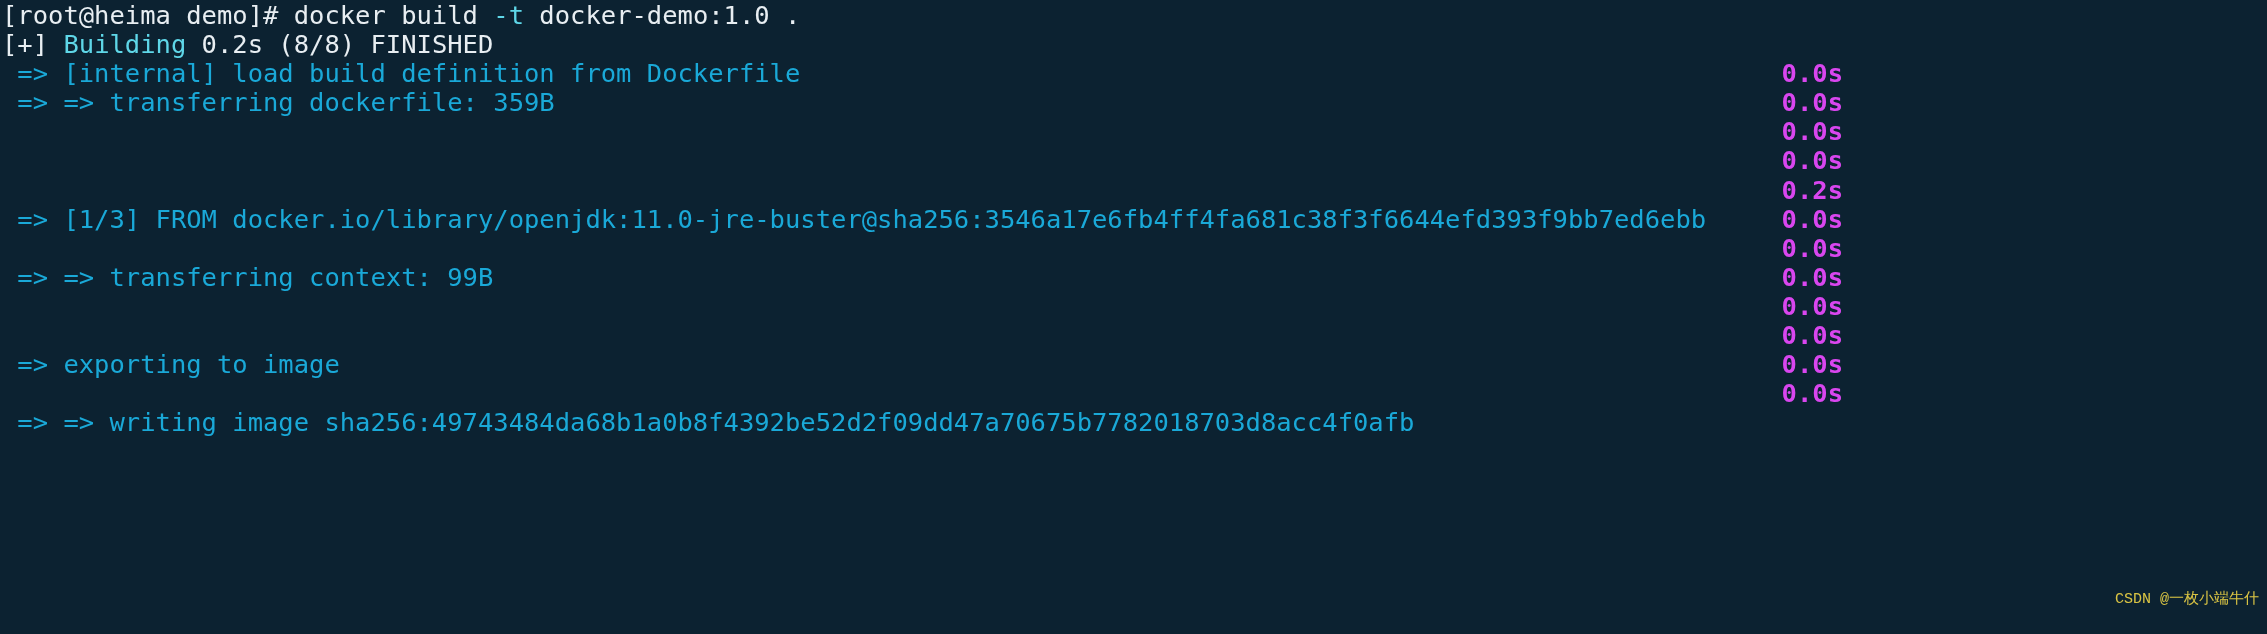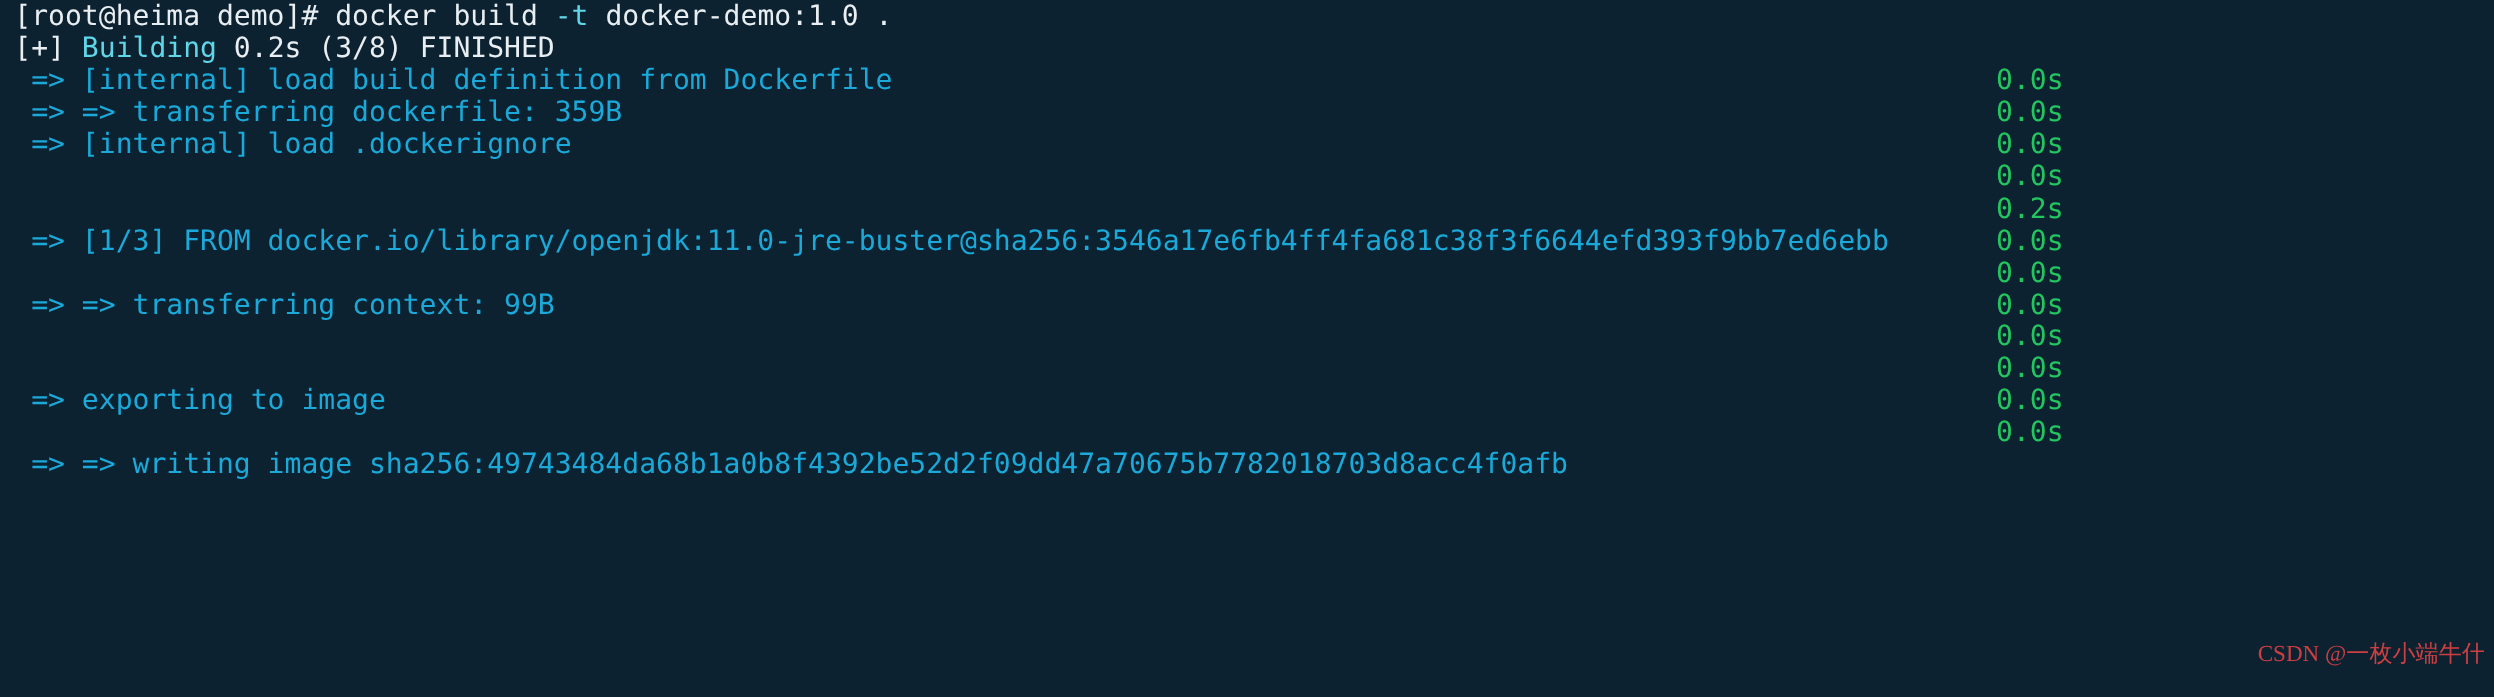--- a/index.html
+++ b/index.html
@@ -31,55 +31,56 @@
     white-space: pre;
     color: #1aa9d8;
     padding-left: 2px;
     box-sizing: border-box;
   }
   .line .txt {
     white-space: pre;
   }
   .time {
     position: absolute;
-    right: 2px;
+    right: 24px;
     top: 0;
-    color: #22c55e;
+    color: #d946ef;
     white-space: pre;
+    font-weight: bold;
   }
   .c-white  { color: #e8eef2; }
   .c-cyan   { color: #5fd7e8; }
   .c-step   { color: #1aa9d8; }
   .watermark {
     position: absolute;
     right: 8px;
     bottom: 26px;
-    color: #ef4444;
-    font-size: 21px;
-    font-family: Liberation Serif, serif;
+    color: #fde047;
+    font-size: 15px;
+    font-family: Liberation Mono, monospace;
     white-space: pre;
     opacity: 0.85;
   }
-  #lines { position: absolute; left: 0; top: 1px; width: 1867px; margin-left: 11px; }
+  #lines { position: absolute; left: 0; top: 1px; width: 1867px; }
 </style>
 </head>
 <body>
 
 <div id="terminal">
 
   <div id="lines">
 
     <div class="line"><span class="c-white txt">[root@heima demo]# </span><span class="c-white txt">docker build </span><span class="c-cyan txt">-t</span><span class="c-white txt"> docker-demo:1.0 .</span></div>
 
-    <div class="line"><span class="c-white txt">[+] </span><span class="c-cyan txt">Building</span><span class="c-white txt"> 0.2s (3/8) FINISHED</span></div>
+    <div class="line"><span class="c-white txt">[+] </span><span class="c-cyan txt">Building</span><span class="c-white txt"> 0.2s (8/8) FINISHED</span></div>
 
     <div id="steps">
         <div class="line"><span class="c-step txt"> =&gt; [internal] load build definition from Dockerfile</span><span class="time">0.0s</span></div>
         <div class="line"><span class="c-step txt"> =&gt; =&gt; transferring dockerfile: 359B</span><span class="time">0.0s</span></div>
-        <div class="line"><span class="c-step txt"> =&gt; [internal] load .dockerignore</span><span class="time">0.0s</span></div>
+        <div class="line"><span class="time">0.0s</span></div>
         <div class="line"><span class="time">0.0s</span></div>
         <div class="line"><span class="time">0.2s</span></div>
         <div class="line"><span class="c-step txt"> =&gt; [1/3] FROM docker.io/library/openjdk:11.0-jre-buster@sha256:3546a17e6fb4ff4fa681c38f3f6644efd393f9bb7ed6ebb</span><span class="time">0.0s</span></div>
         <div class="line"><span class="time">0.0s</span></div>
         <div class="line"><span class="c-step txt"> =&gt; =&gt; transferring context: 99B</span><span class="time">0.0s</span></div>
         <div class="line"><span class="time">0.0s</span></div>
         <div class="line"><span class="time">0.0s</span></div>
         <div class="line"><span class="c-step txt"> =&gt; exporting to image</span><span class="time">0.0s</span></div>
         <div class="line"><span class="time">0.0s</span></div>
         <div class="line"><span class="c-step txt"> =&gt; =&gt; writing image sha256:49743484da68b1a0b8f4392be52d2f09dd47a70675b7782018703d8acc4f0afb</span></div>

